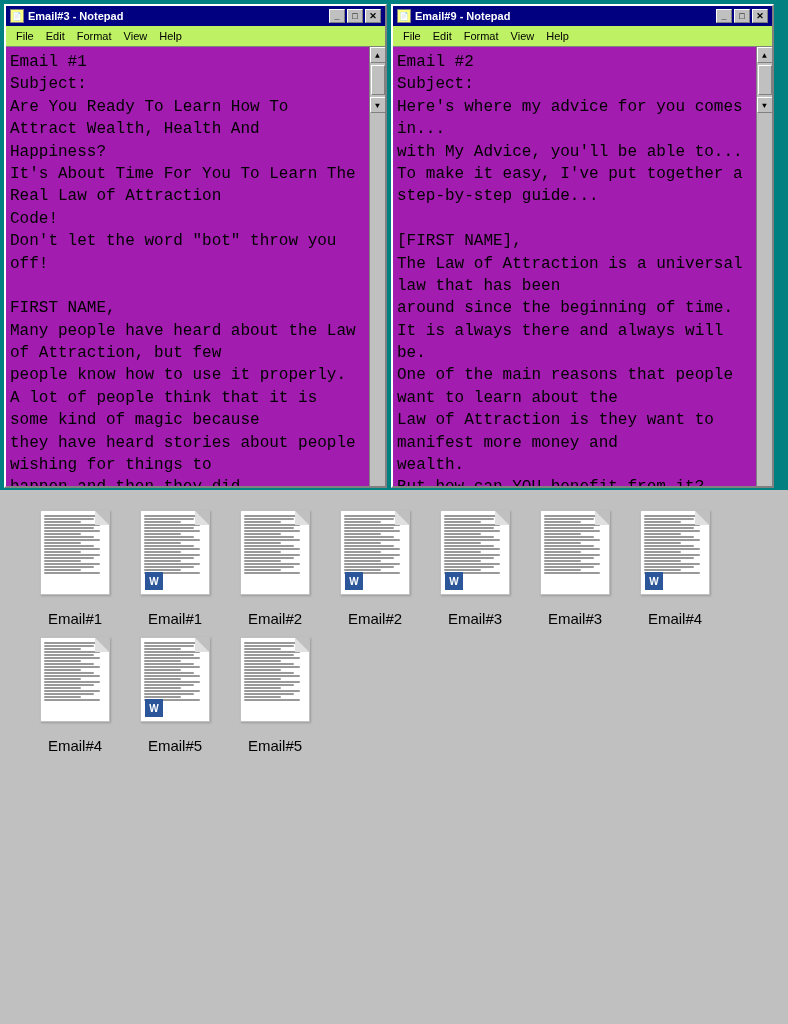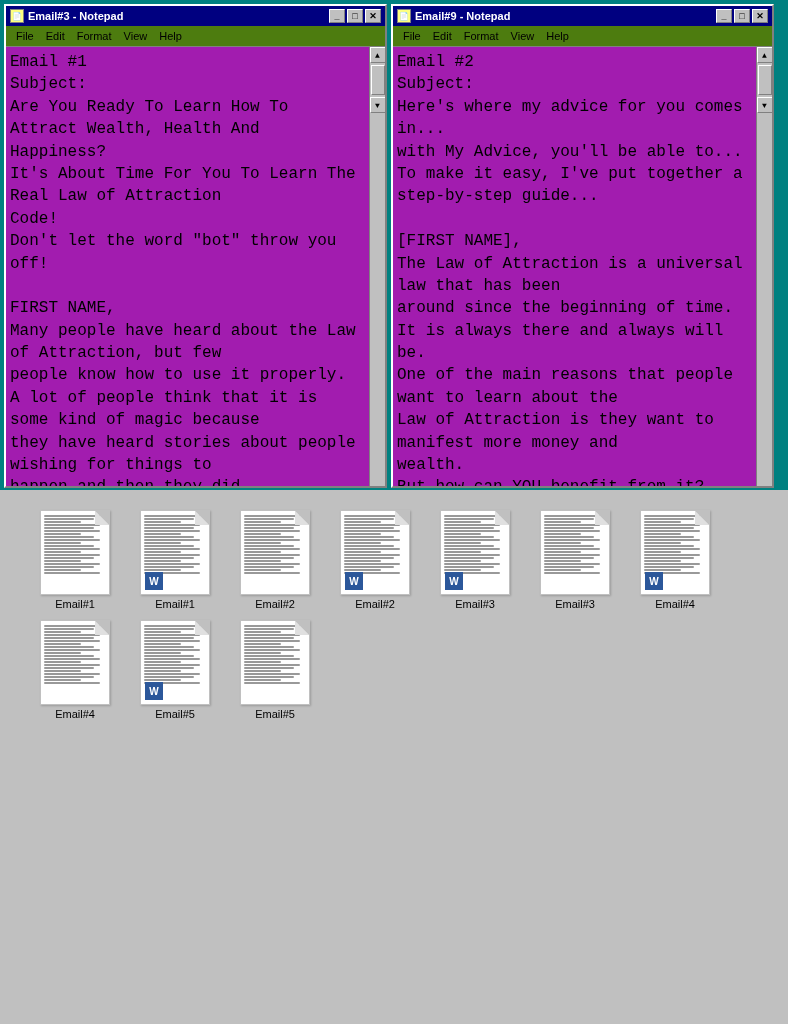--- a/index.html
+++ b/index.html
@@ -79,21 +79,21 @@
       border-bottom-color: #808080;
       font-size: 9px;
       display: flex;
       align-items: center;
       justify-content: center;
       cursor: pointer;
       color: #000000;
     }
 
     .menu-bar {
-      background: #4d7c0f;
+      background: #bef264;
       display: flex;
       gap: 0;
       padding: 2px 4px;
       border-bottom: 1px solid #808080;
       font-family: Arial, sans-serif;
       font-size: 11px;
     }
 
     .menu-item {
       padding: 2px 6px;
@@ -261,24 +261,24 @@
       width: 18px;
       height: 18px;
       display: flex;
       align-items: center;
       justify-content: center;
       font-family: Arial, sans-serif;
     }
 
     .file-label {
       font-family: Arial, sans-serif;
-      font-size: 11px;
+      font-size: 15px;
       color: #000000;
       text-align: center;
-      margin-top: 3px;
+      margin-top: 15px;
     }
   </style>
 </head>
 <body>
 
 <div class="desktop">
 
   <div class="notepad-window window-left">
     <div class="window-titlebar">
       <div class="titlebar-left">

